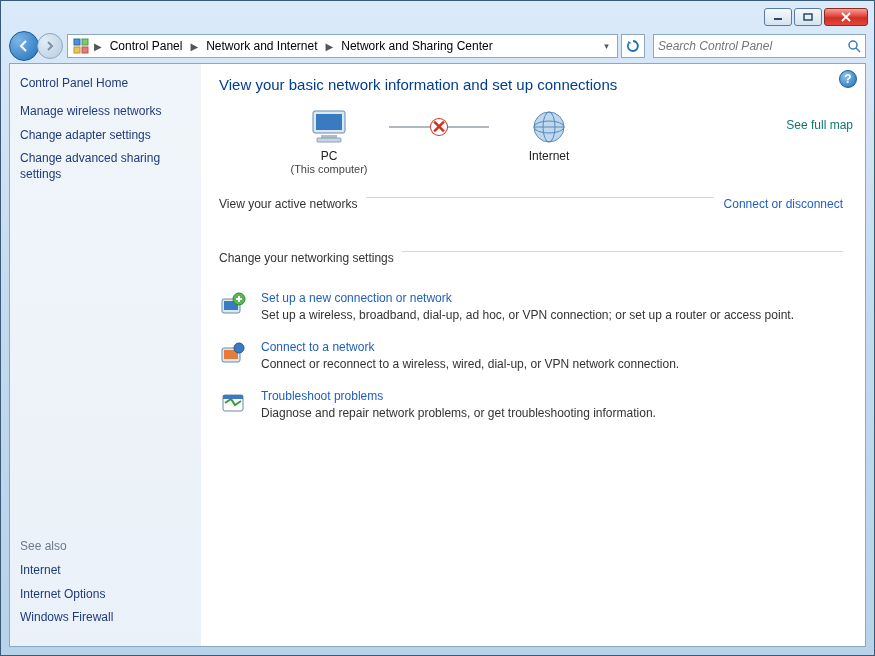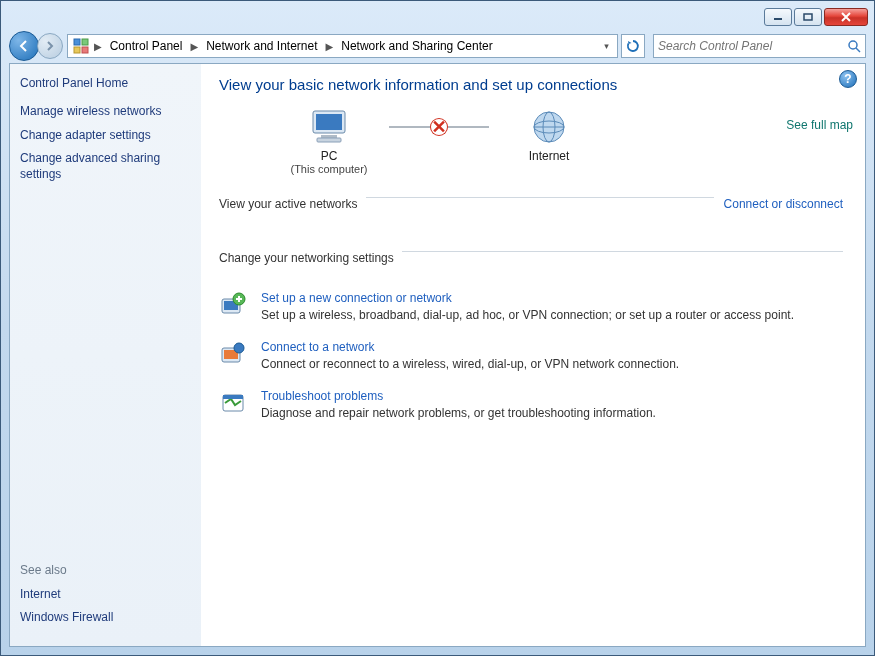--- a/index.html
+++ b/index.html
@@ -191,20 +191,21 @@
 
   <div class="body-area">
     <div class="sidebar">
       <div class="home">Control Panel Home</div>
       <div class="link">Manage wireless networks</div>
       <div class="link">Change adapter settings</div>
       <div class="link">Change advanced sharing settings</div>
       <div class="seealso-block">
         <div class="seealso">See also</div>
         <div class="link">Internet</div>
+        <div class="link">Internet Options</div>
         <div class="link">Windows Firewall</div>
       </div>
     </div>
 
     <div class="content">
       <div class="help-icon">?</div>
       <h1 class="page-title">View your basic network information and set up connections</h1>
 
       <a class="fullmap">See full map</a>
 

